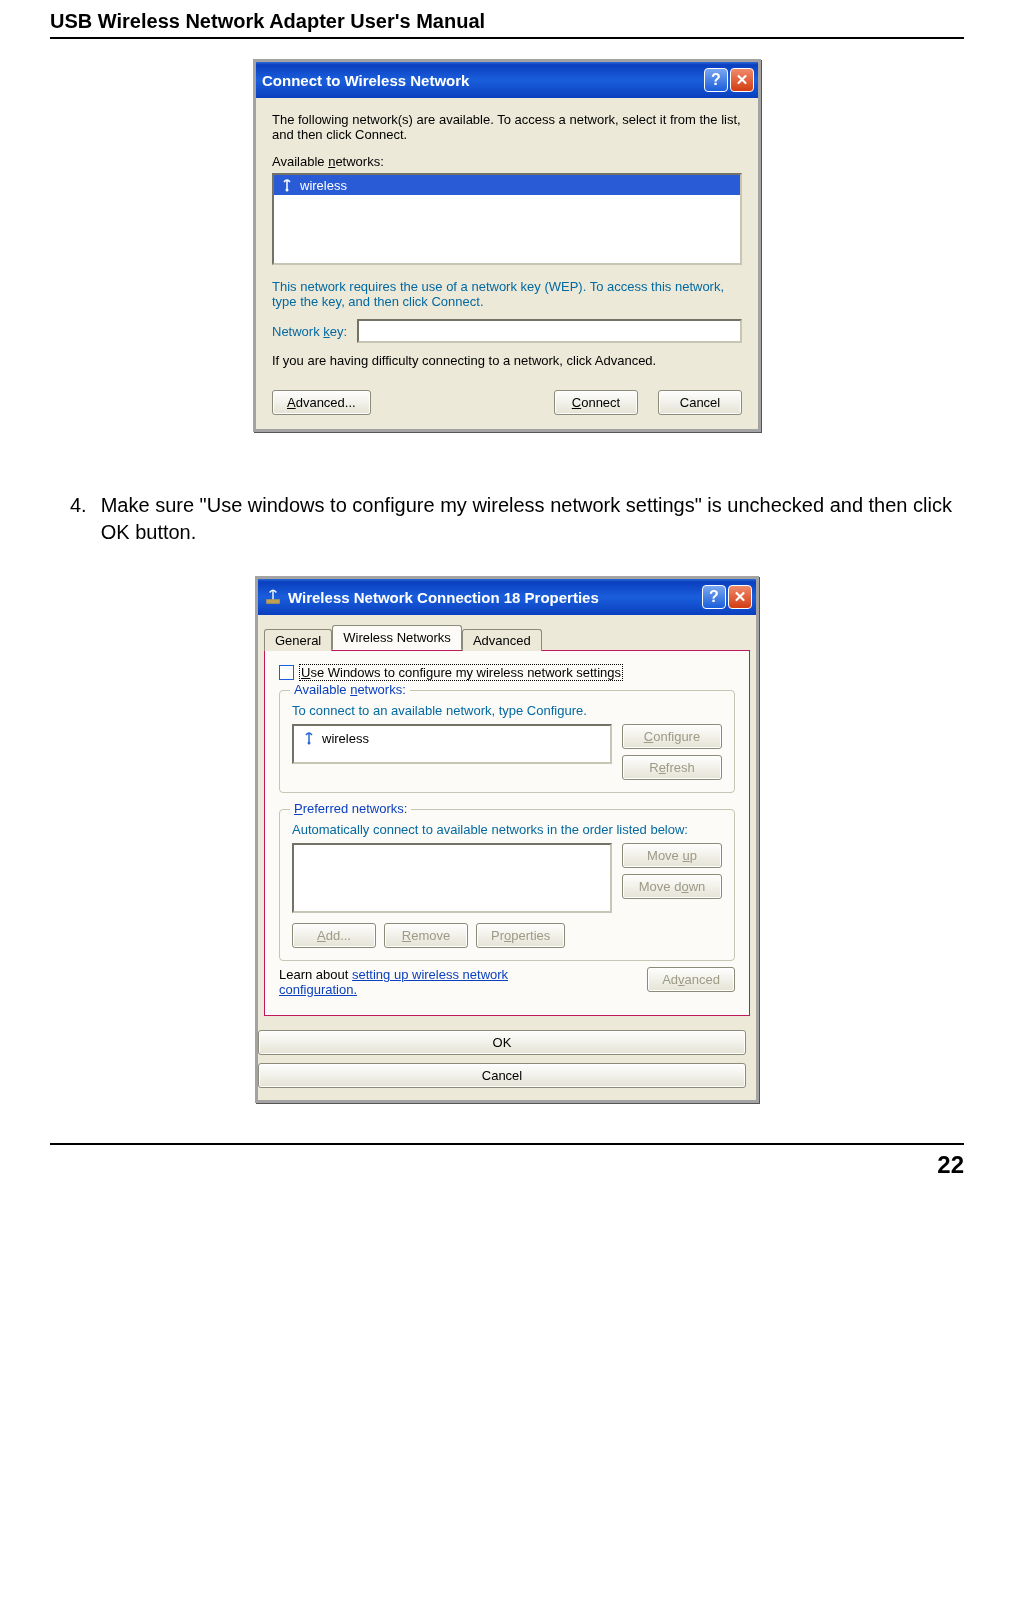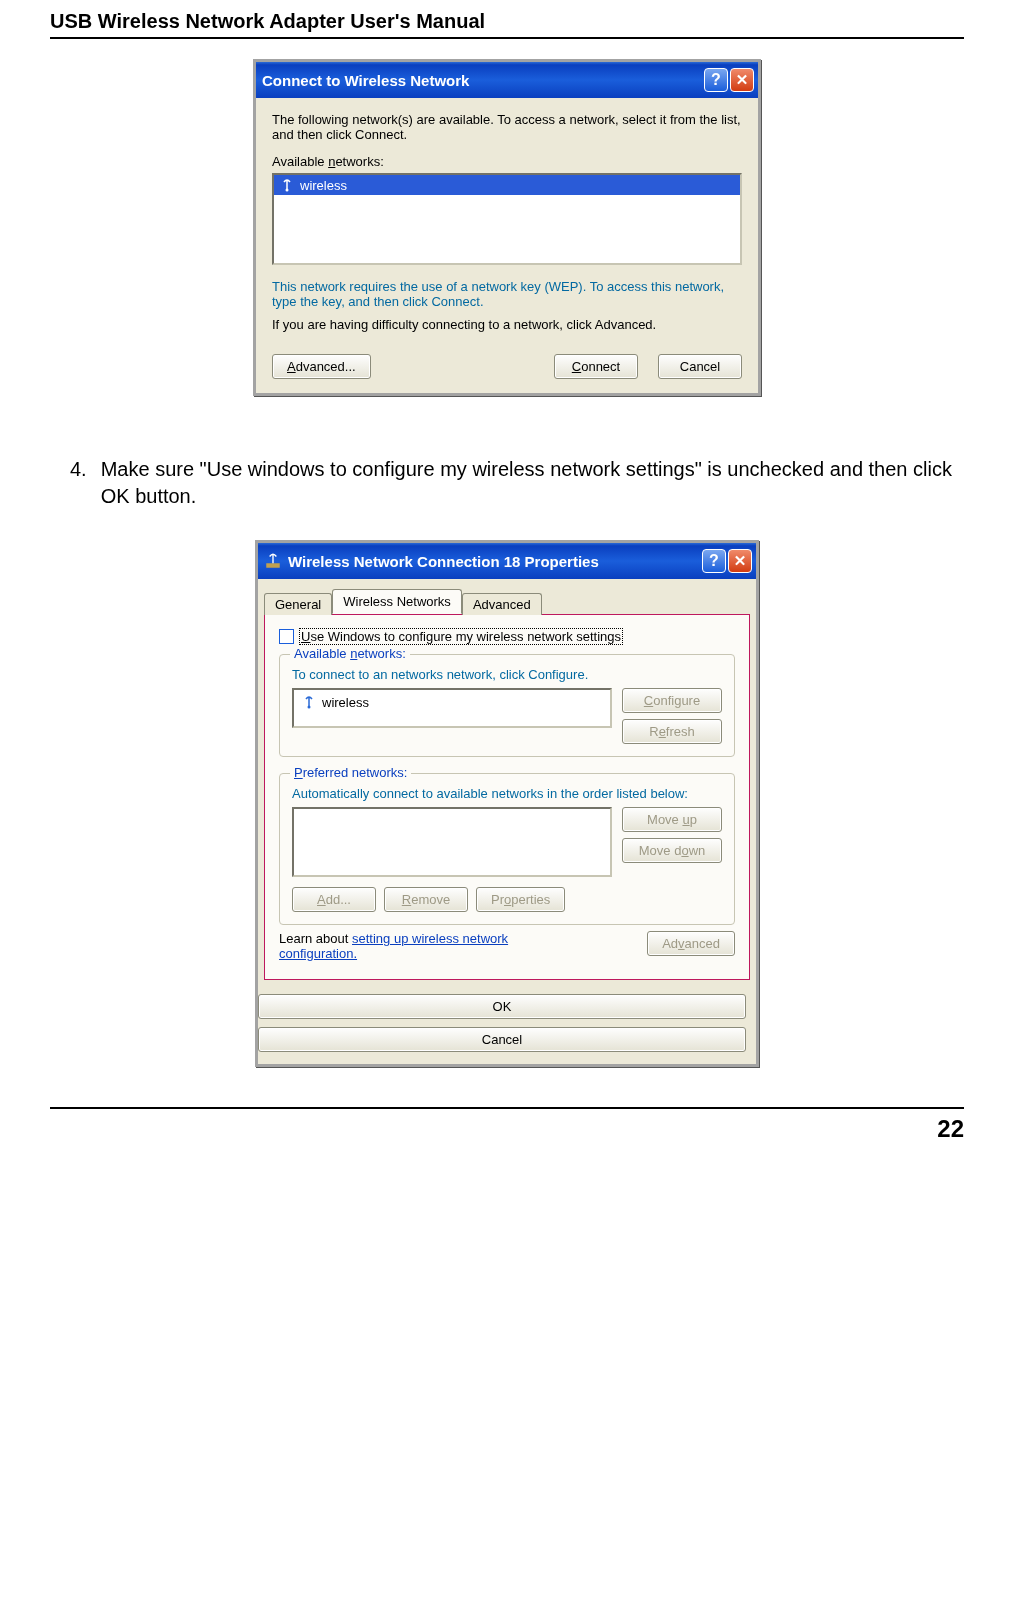--- a/index.html
+++ b/index.html
@@ -283,20 +283,24 @@
             <span class="antenna-icon">
               <svg viewBox="0 0 14 14">
                   <path d="M7 2 L7 12 M4 4 Q7 0 10 4" stroke="#fff" stroke-width="1.5" fill="none"></path>
                   <circle cx="7" cy="12" r="1.5" fill="#fff"></circle>
                 </svg>
             </span>
             <span>wireless</span>
           </div>
         </div>
         <div class="grey-text" style="margin-top:14px;">This network requires the use of a network key (WEP). To access this network, type the key, and then click Connect.</div>
+        <div class="inline-row">
+          <span class="grey-text" style="margin-right:10px;">Network <span class="underline">k</span>ey:</span>
+          <div class="text-input"></div>
+        </div>
         <div style="margin-top:8px;">If you are having difficulty connecting to a network, click Advanced.</div>
         <div class="btnrow">
           <div class="xp-btn"><span class="underline">A</span>dvanced...</div>
           <div class="right">
             <div class="xp-btn"><span class="underline">C</span>onnect</div>
             <div class="xp-btn">Cancel</div>
           </div>
         </div>
       </div>
     </div>
@@ -332,21 +336,21 @@
           <div class="chk"></div>
           <span class="dotted-focus">
             <span class="underline">U</span>se Windows to configure my wireless network settings
           </span>
         </div>
 
         <div class="groupbox">
           <div class="groupbox-legend">
             Available <span class="legend-underline">n</span>etworks:
           </div>
-          <div class="grey-text" style="margin-bottom:6px;">To connect to an networks network, click Configure.</div>
+          <div class="grey-text" style="margin-bottom:6px;">To connect to an available network, type Configure.</div>
           <div class="two-col">
             <div style="flex:1;">
               <div class="net-list">
                 <div class="list-item" style="color:#000;">
                   <span class="antenna-icon">
                     <svg viewBox="0 0 14 14">
                         <path d="M7 2 L7 12 M4 4 Q7 0 10 4" stroke="#2a6ad6" stroke-width="1.5" fill="none"></path>
                         <circle cx="7" cy="12" r="1.5" fill="#2a6ad6"></circle>
                       </svg>
                   </span>

